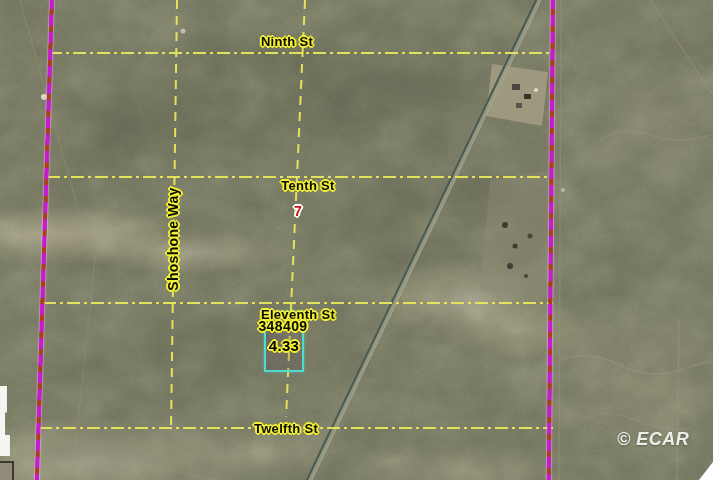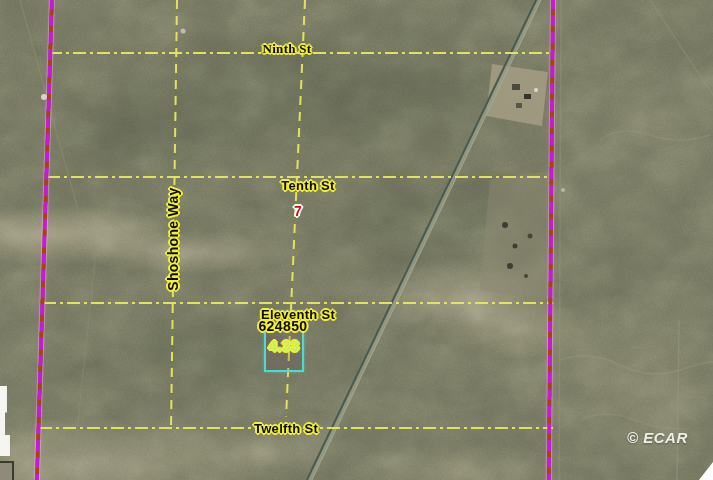--- a/index.html
+++ b/index.html
@@ -42,38 +42,38 @@
     box-shadow:0 0 3px rgba(79,217,207,.55);
   }
 
   
   .map-label{
     position:absolute;z-index:5;transform:translate(-50%,-50%);
     font-weight:bold;font-size:13px;letter-spacing:.3px;color:#0b0b05;white-space:nowrap;
     text-shadow:-1px -1px 0 #f2ef35,1px -1px 0 #f2ef35,-1px 1px 0 #f2ef35,1px 1px 0 #f2ef35,
       -2px 0 0 #f2ef35,2px 0 0 #f2ef35,0 -2px 0 #f2ef35,0 2px 0 #f2ef35,0 0 3px #e8e432;
   }
-  #label-ninth{left:287px;top:49px;font-family:Liberation Serif, serif;}
+  #label-ninth{left:287px;top:41px;}
   #label-tenth{left:308px;top:177px;margin-top:8px;}
   #label-eleventh{left:298px;top:304px;margin-top:10px;}
   #label-twelfth{left:286px;top:428px;}
   #label-shoshone{left:173px;top:239px;transform:translate(-50%,-50%) rotate(-90deg);font-size:14px;}
   #label-apn{left:283px;top:326px;font-size:14px;letter-spacing:.4px;}
   #label-acres{
-    left:284px;top:345px;font-size:15px;color:#bef264;
+    left:284px;top:345px;font-size:15px;color:#000000;
   }
   #label-section{
     left:298px;top:211px;font-size:14px;color:#c41414;
     text-shadow:-1px -1px 0 #ffffff,1px -1px 0 #ffffff,-1px 1px 0 #ffffff,1px 1px 0 #ffffff,
       -2px 0 0 #ffffff,2px 0 0 #ffffff,0 -2px 0 #ffffff,0 2px 0 #ffffff;
   }
   #watermark{
     position:absolute;left:617px;top:429px;z-index:5;
-    font-style:italic;font-weight:bold;font-size:15px;color:rgba(250,250,245,.92);
-    text-shadow:0 1px 2px rgba(55,55,45,.55);letter-spacing:.5px;margin-left:10px;
+    font-style:italic;font-weight:bold;font-size:18px;color:rgba(250,250,245,.92);
+    text-shadow:0 1px 2px rgba(55,55,45,.55);letter-spacing:.5px;
   }
 
   
   #corner-strip-bl{
     position:absolute;left:0;top:386px;width:12px;height:70px;z-index:6;background:#f5f5f1;
     clip-path:polygon(0 0,58% 0,58% 38%,42% 38%,42% 70%,83% 70%,83% 100%,0 100%);
   }
   #corner-box-bl{
     position:absolute;left:-5px;top:461px;width:19px;height:24px;z-index:6;
     background:#8f8a7a;border:2px solid #3a3a30;box-sizing:border-box;
@@ -185,21 +185,21 @@
   <div class="m-line" id="boundary-right"></div>
 
   <div id="parcel-outline"></div>
 
   <div class="map-label" id="label-ninth">Ninth St</div>
   <div class="map-label" id="label-tenth">Tenth St</div>
   <div class="map-label" id="label-eleventh">Eleventh St</div>
   <div class="map-label" id="label-twelfth">Twelfth St</div>
   <div class="map-label" id="label-shoshone">Shoshone Way</div>
   <div class="map-label" id="label-section">7</div>
-  <div class="map-label" id="label-apn">624850</div>
+  <div class="map-label" id="label-apn">348409</div>
   <div class="map-label" id="label-acres">4.33</div>
   <div id="watermark">© ECAR</div>
 
   <div id="corner-strip-bl"></div>
   <div id="corner-box-bl"></div>
   <div id="corner-wedge-br"></div>
 
 </div>
 
 </body></html>

